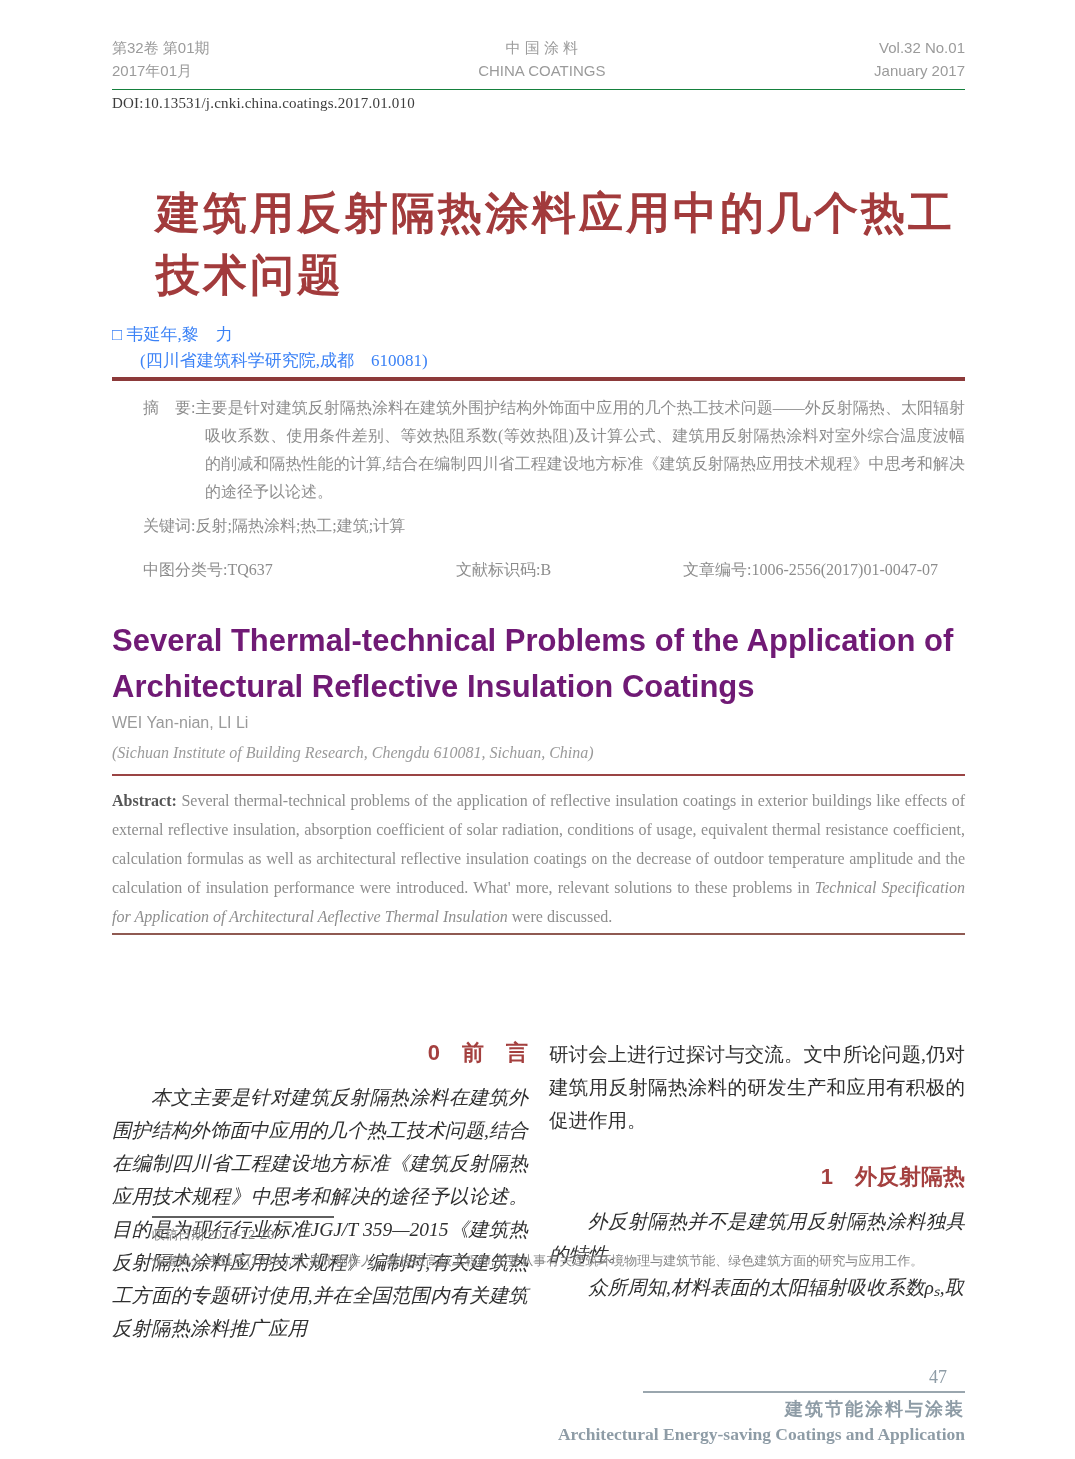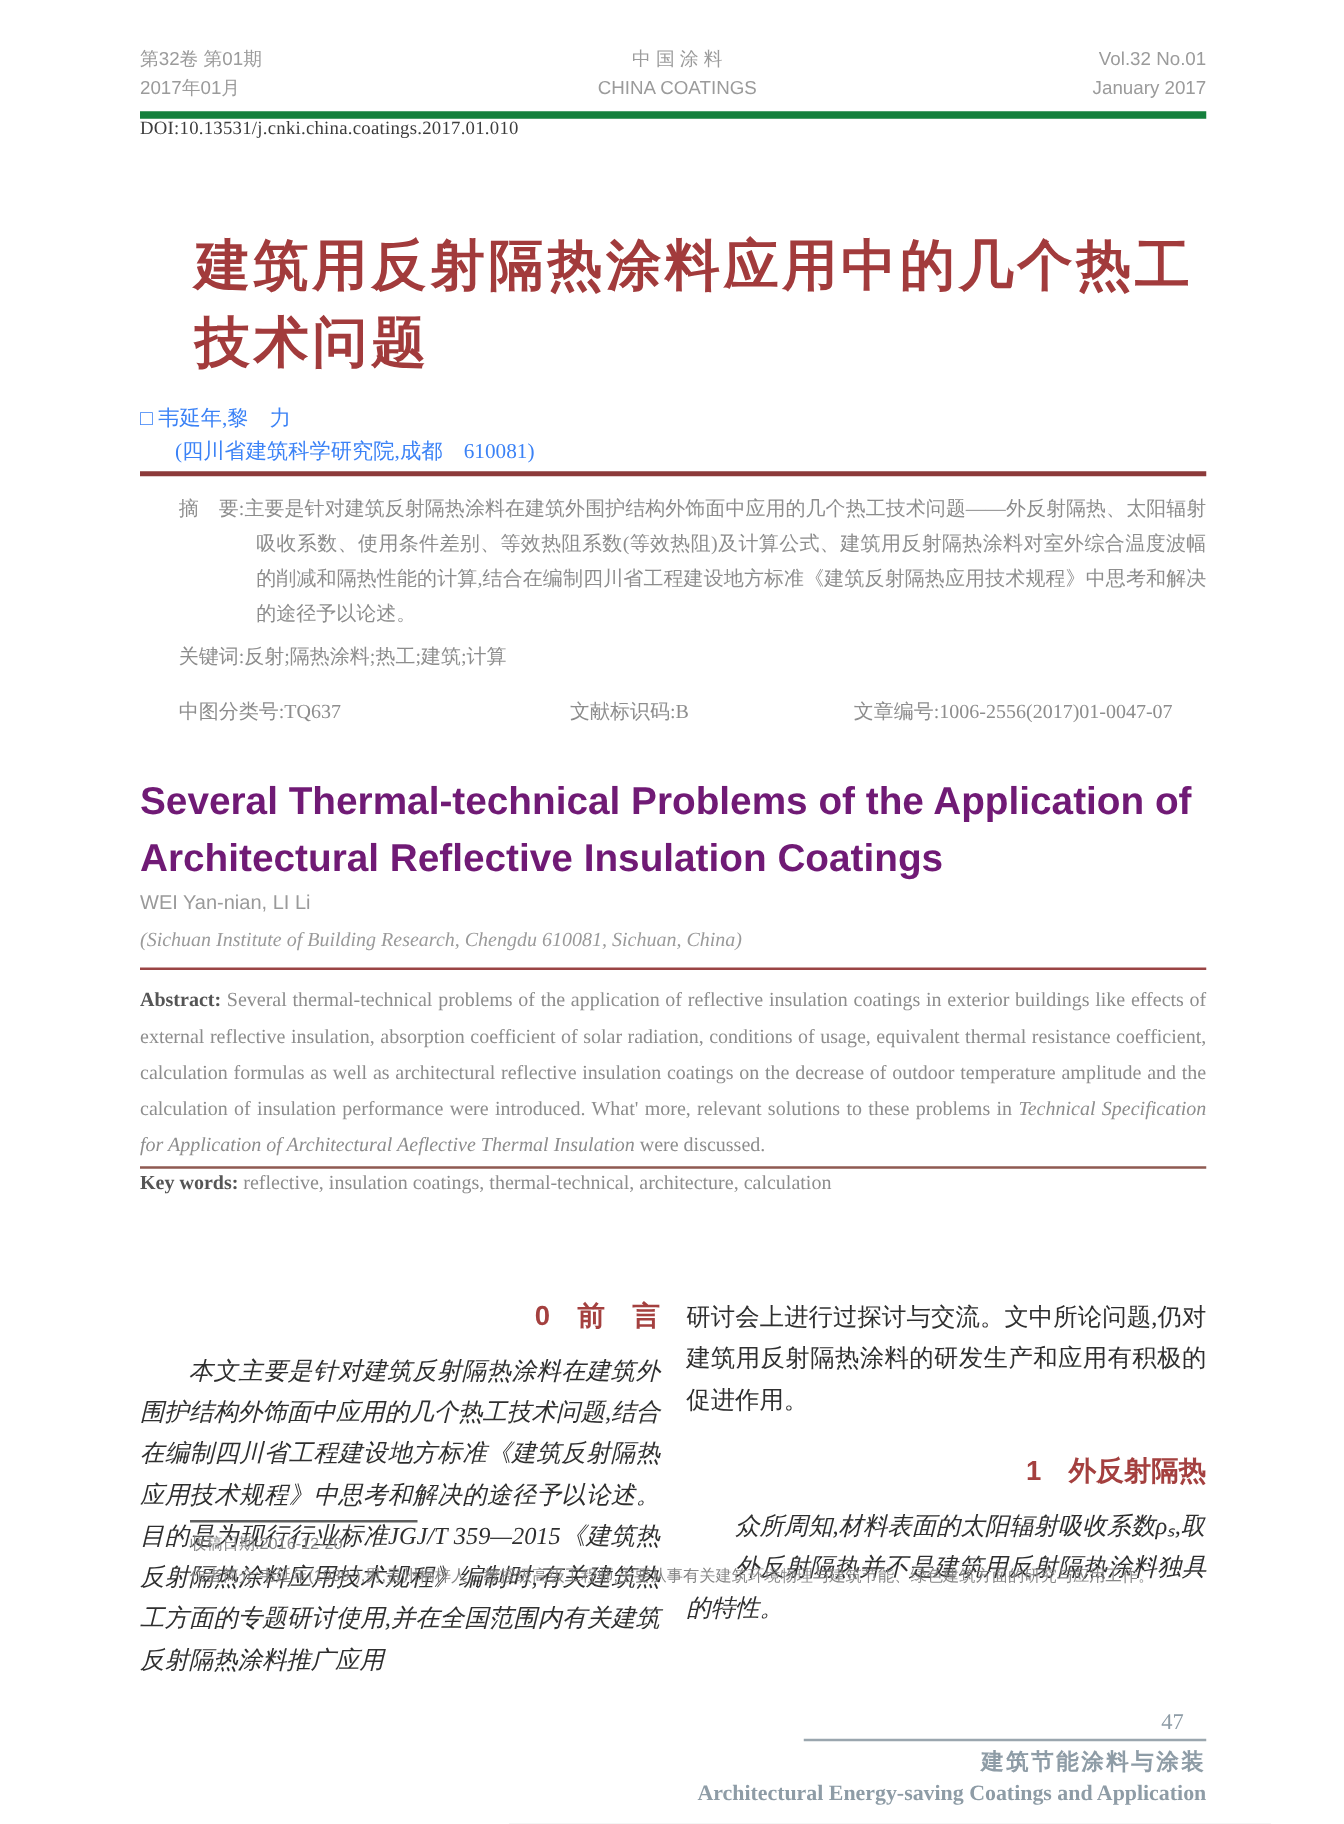--- a/index.html
+++ b/index.html
@@ -7,21 +7,21 @@
   .page {
     position:relative; width:1075px; height:1459px; margin:0 auto;
     background:#ffffff; overflow:hidden;
     font-family:"Liberation Serif", serif; color:#303030;
   }
   .abs { position:absolute; left:112px; width:853px; }
 
   
   .journal-head { top:36px; display:flex; justify-content:space-between;
     font-family:"Liberation Sans", sans-serif; font-size:15px; line-height:23px;
-    color:#9b9b9b; border-bottom:6px solid #15803d; padding-bottom:7px; }
+    color:#9b9b9b; border-bottom:1px solid #15803d; padding-bottom:7px; }
   .jh-left { text-align:left; }
   .jh-center { text-align:center; }
   .jh-right { text-align:right; }
   .doi-line { top:95px; font-size:15px; color:#3c3c3c; letter-spacing:.2px; }
 
   
   .title-zh { top:182px; font-family:"Liberation Sans", sans-serif;
     font-size:44px; font-weight:bold; line-height:62px; color:#a23b3c;
     letter-spacing:3px; white-space:pre-line;margin-left:44px; }
   .authors-zh { top:322px; font-size:17px; line-height:26px; color:#3b82f6; }
@@ -119,35 +119,34 @@
   </div>
 
   <h2 class="abs title-en">Several Thermal-technical Problems of the Application of Architectural Reflective Insulation Coatings</h2>
   <div class="abs authors-en">WEI Yan-nian, LI Li</div>
   <div class="abs affil-en">(Sichuan Institute of Building Research, Chengdu 610081, Sichuan, China)</div>
 
   <div class="abs rule-thin"></div>
 
   <div class="abs abstract-en">
     <p><span class="b-label">Abstract:</span><span> Several thermal-technical problems of the application of reflective insulation coatings in exterior buildings like effects of external reflective insulation, absorption coefficient of solar radiation, conditions of usage, equivalent thermal resistance coefficient, calculation formulas as well as architectural reflective insulation coatings on the decrease of outdoor temperature amplitude and the calculation of insulation performance were introduced. What' more, relevant solutions to these problems in </span><span class="it">Technical Specification for Application of Architectural Aeflective Thermal Insulation</span><span> were discussed.</span></p>
-    <p class="kw-en"><span class="b-label">Key words:</span><span> reflective, insulation coatings, thermal-technical, architecture, calculation</span></p>
   </div>
 
   <div class="abs rule-mid"></div>
 
   <div class="abs body-cols">
     <div class="col">
       <div class="sec-head">0　前　言</div>
       <p class="indent">本文主要是针对建筑反射隔热涂料在建筑外围护结构外饰面中应用的几个热工技术问题,结合在编制四川省工程建设地方标准《建筑反射隔热应用技术规程》中思考和解决的途径予以论述。目的是为现行行业标准JGJ/T 359—2015《建筑热反射隔热涂料应用技术规程》编制时,有关建筑热工方面的专题研讨使用,并在全国范围内有关建筑反射隔热涂料推广应用</p>
     </div>
     <div class="col">
       <p>研讨会上进行过探讨与交流。文中所论问题,仍对建筑用反射隔热涂料的研发生产和应用有积极的促进作用。</p>
       <div class="sec-head mid">1　外反射隔热</div>
+      <p class="indent">外反射隔热并不是建筑用反射隔热涂料独具的特性。</p>
       <p class="indent">众所周知,材料表面的太阳辐射吸收系数ρₛ,取</p>
-      <p class="indent">外反射隔热并不是建筑用反射隔热涂料独具的特性。</p>
     </div>
   </div>
 
   <div class="abs footnotes">
     <div class="fn-rule"></div>
     <div>收稿日期:2016-12-20</div>
     <div class="fn-bio">作者简介:韦延年(1939-),男,贵州桐梓人。教授级高级工程师,主要从事有关建筑环境物理与建筑节能、绿色建筑方面的研究与应用工作。</div>
   </div>
 
   <div class="abs footer">

